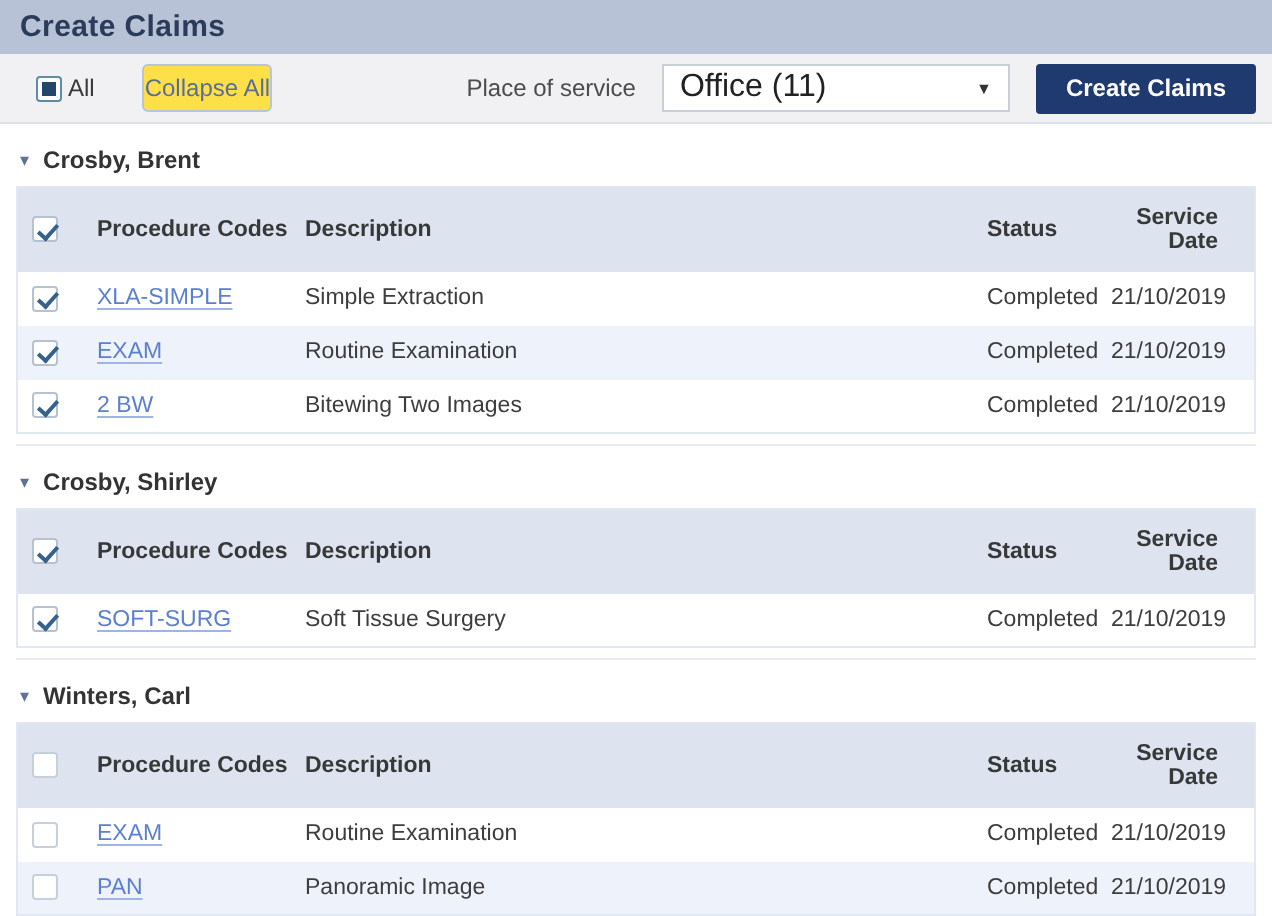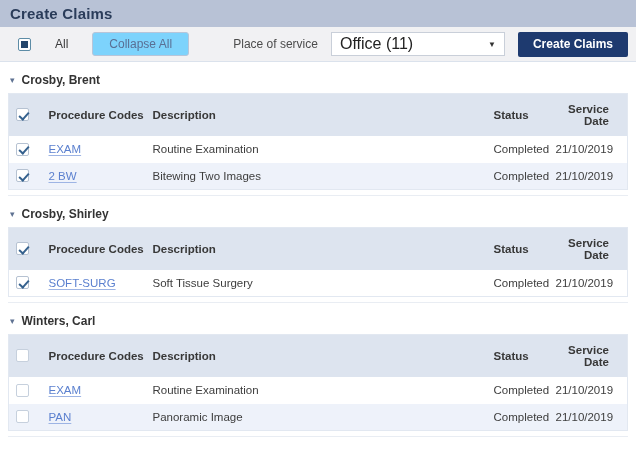--- a/index.html
+++ b/index.html
@@ -26,27 +26,27 @@
   
   .toolbar {
     height: 35px;
     background: #f1f1f3;
     border-bottom: 1px solid #dbe2ec;
     display: flex;
     align-items: center;
     padding: 0 8px 0 18px;
     font-size: 12px;
   }
-  .all-wrap { display: flex; align-items: center; gap: 24px; cursor: pointer; text-align: right; }
+  .all-wrap { display: flex; align-items: center; gap: 3px; cursor: pointer; text-align: right; }
   .all-label { color: #3a3a3a; }
   .collapse-btn {
     margin-left: 24px;
     height: 24px;
-    padding: 0 16px;
-    background: #7dd3fc;
+    padding: 0 0;
+    background: #fde047;
     border: 1px solid #b7c5d9;
     border-radius: 3px;
     color: #5a6f94;
     font-size: 12px;
     font-family: "Liberation Sans", sans-serif;
     cursor: pointer;
   }
   .toolbar-spacer { flex: 1; }
   .pos-label { color: #4c4c4c; margin-right: 13px; }
   .select-box {
@@ -185,20 +185,27 @@
       <thead>
         <tr>
           <th class="col-check"><span class="checkbox checked"></span></th>
           <th class="col-code">Procedure Codes</th>
           <th class="col-desc">Description</th>
           <th class="col-status">Status</th>
           <th class="col-date">Service Date</th>
         </tr>
       </thead>
       <tbody>
+  <tr>
+    <td class="col-check"><span class="checkbox checked"></span></td>
+    <td class="col-code"><a class="code-link">XLA-SIMPLE</a></td>
+    <td class="col-desc">Simple Extraction</td>
+    <td class="col-status">Completed</td>
+    <td class="col-date">21/10/2019</td>
+  </tr>
 
   <tr>
     <td class="col-check"><span class="checkbox checked"></span></td>
     <td class="col-code"><a class="code-link">EXAM</a></td>
     <td class="col-desc">Routine Examination</td>
     <td class="col-status">Completed</td>
     <td class="col-date">21/10/2019</td>
   </tr>
 
   <tr>

